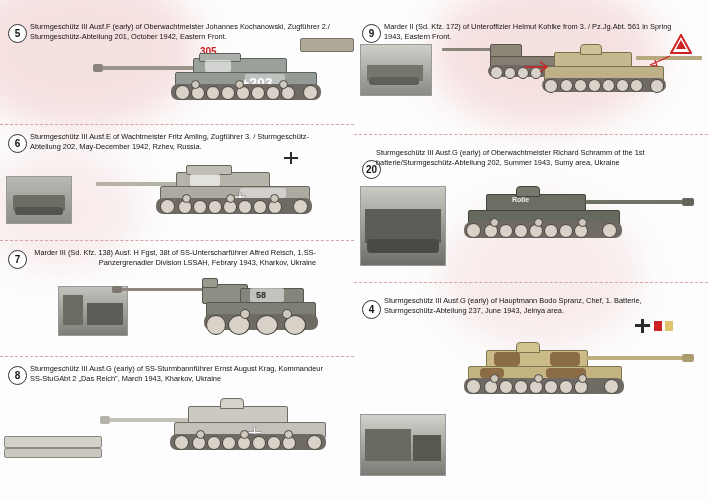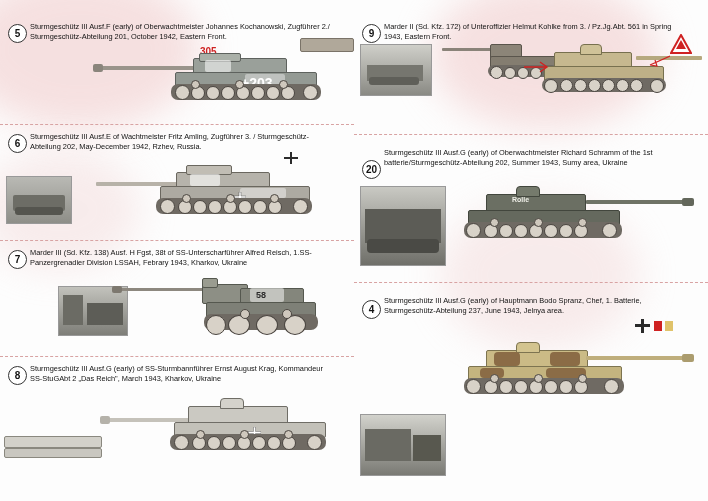--- a/index.html
+++ b/index.html
@@ -151,21 +151,21 @@
 
       <div class="balkenkreuz" style="left:284px;top:150px;width:14px;height:12px;">
         <svg width="14" height="12" viewBox="0 0 14 12">
             <path d="M6 0h2v5h6v2H8v5H6V7H0V5h6z" fill="#2b2b2b"></path>
           </svg>
       </div>
     </div>
 
     <div class="entry">
       <div class="num" style="left:8px;top:250px;">7</div>
-      <div class="cap" style="left:30px;top:248px;width:300px;">Marder III (Sd. Kfz. 138) Ausf. H Fgst, 38t of SS-Unterscharführer Alfred Reisch, 1.SS- Panzergrenadier Division LSSAH, Febrary 1943, Kharkov, Ukraine</div>
+      <div class="cap" style="left:16px;top:248px;width:300px;text-align:right;">Marder III (Sd. Kfz. 138) Ausf. H Fgst, 38t of SS-Unterscharführer Alfred Reisch, 1.SS- Panzergrenadier Division LSSAH, Febrary 1943, Kharkov, Ukraine</div>
 
       <div class="photo" style="left:58px;top:286px;width:68px;height:48px;">
         <div class="p1" style="left:0;top:0;right:0;bottom:0;background:linear-gradient(#c2c2bc,#7e7e78);"></div>
         <div class="p2" style="left:4px;top:8px;width:20px;height:30px;background:#6b6b64;"></div>
         <div class="p3" style="left:28px;top:16px;width:36px;height:22px;background:#5d5d57;"></div>
       </div>
 
       <div class="veh" style="left:110px;top:270px;width:218px;height:68px;">
 
         <div class="barrel" style="left:6px;top:18px;width:92px;height:3px;background:#8d887f;"></div>
@@ -283,21 +283,21 @@
       </div>
       <div class="arrow" style="left:290px;top:54px;width:26px;height:14px;">
         <svg width="26" height="14" viewBox="0 0 26 14">
             <path d="M26 2 6 11M6 11l7 1-2-6" stroke="#cf2222" stroke-width="1.2" fill="none"></path>
           </svg>
       </div>
     </div>
 
     <div class="entry">
       <div class="num" style="left:8px;top:160px;">20</div>
-      <div class="cap" style="left:30px;top:148px;width:300px;">Sturmgeschütz III Ausf.G (early) of Oberwachtmeister Richard Schramm of the 1st batterie/Sturmgeschütz-Abteilung 202, Summer 1943, Sumy area, Ukraine</div>
+      <div class="cap" style="left:22px;top:148px;width:300px;">Sturmgeschütz III Ausf.G (early) of Oberwachtmeister Richard Schramm of the 1st batterie/Sturmgeschütz-Abteilung 202, Summer 1943, Sumy area, Ukraine</div>
 
       <div class="photo" style="left:6px;top:186px;width:84px;height:78px;">
         <div class="p1" style="left:0;top:0;right:0;bottom:0;background:linear-gradient(#c9c9c3,#6f6f69);"></div>
         <div class="p2" style="left:4px;top:22px;width:76px;height:34px;background:#5c5c56;"></div>
         <div class="p3" style="left:6px;top:52px;width:72px;height:14px;background:#4a4a45;border-radius:4px;"></div>
       </div>
 
       <div class="veh" style="left:96px;top:182px;width:250px;height:62px;">
         <div class="hull" style="left:36px;top:12px;width:98px;height:18px;background:#6b6f63;border:1px solid #42463d;"></div>
         <div class="hull" style="left:66px;top:4px;width:22px;height:9px;background:#757a6c;border:1px solid #42463d;border-radius:4px 4px 0 0;"></div>

